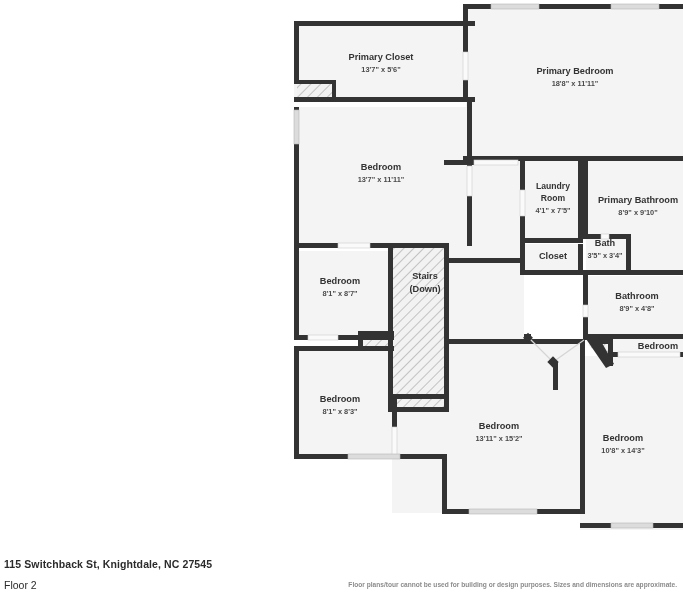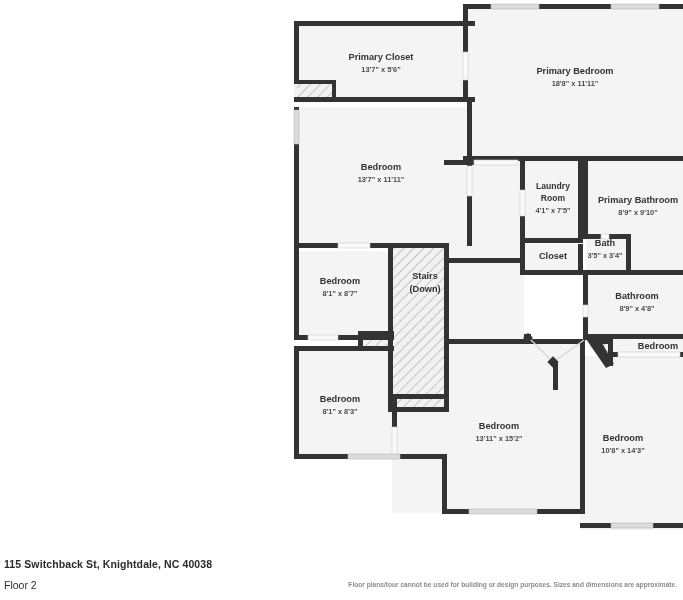--- a/index.html
+++ b/index.html
@@ -294,16 +294,16 @@
     <text class="room-name" x="491" y="429">Bedroom</text>
     <text class="room-dim" x="491" y="441">13'11" x 15'2"</text>
 
     <text class="room-name" x="615" y="441">Bedroom</text>
     <text class="room-dim" x="615" y="453">10'8" x 14'3"</text>
   </g>
 </svg>
 </div>
 
 <div class="footer-zone">
-  <div class="addr-line">115 Switchback St, Knightdale, NC 40038</div>
+  <div class="addr-line">115 Switchback St, Knightdale, NC 27545</div>
   <div class="floor-line">Floor 2</div>
   <div class="disclaimer-line">Floor plans/tour cannot be used for building or design purposes. Sizes and dimensions are approximate.</div>
 </div>
 
 </body></html>

